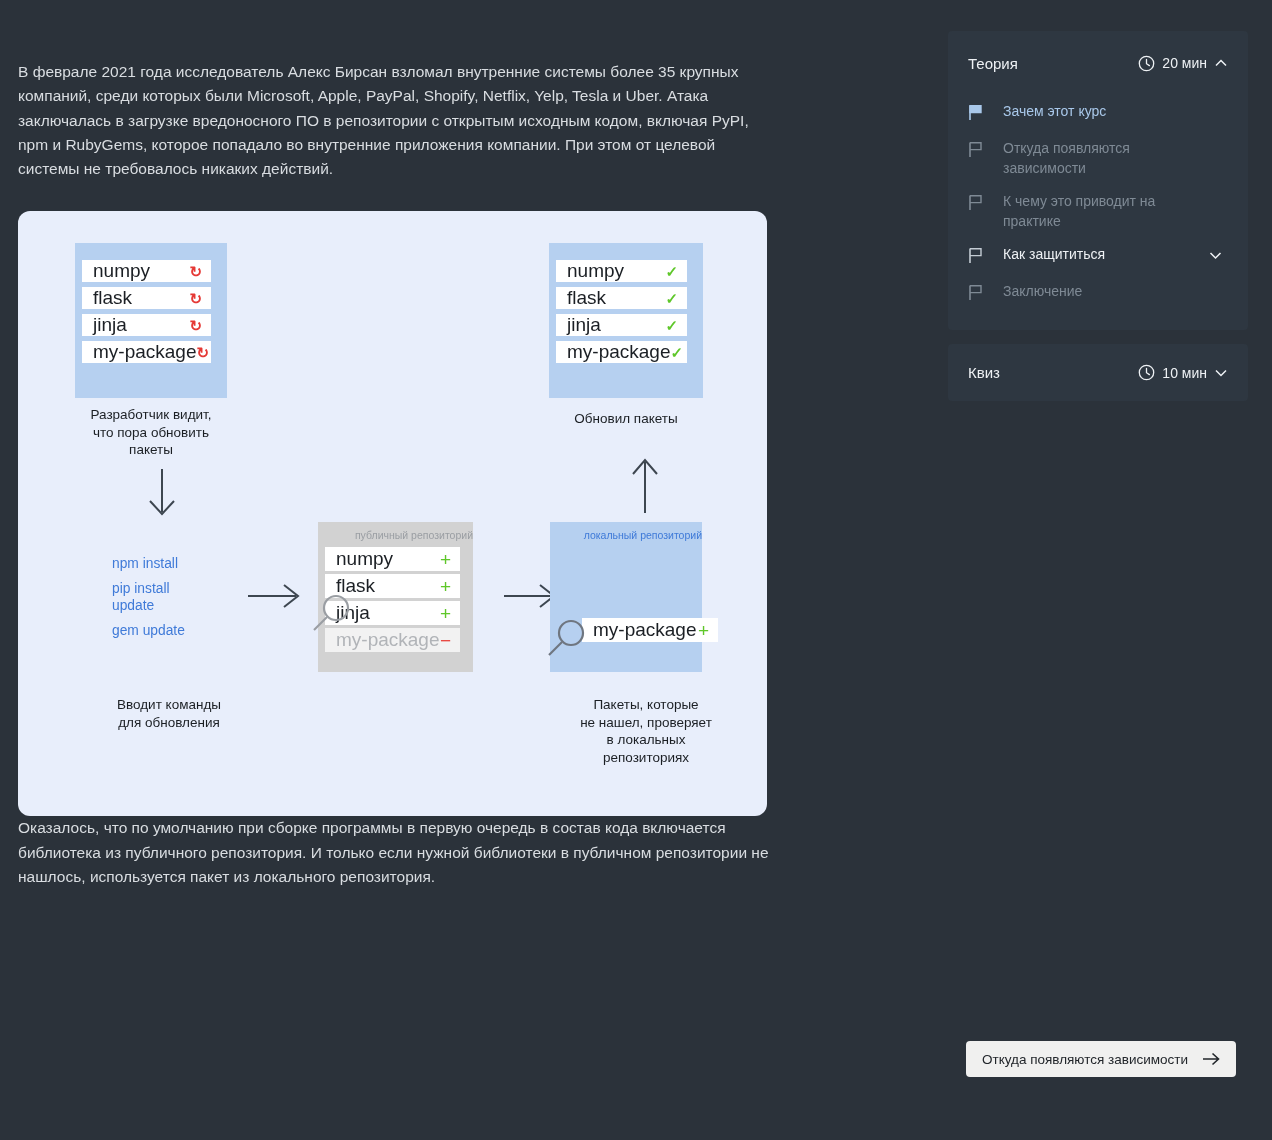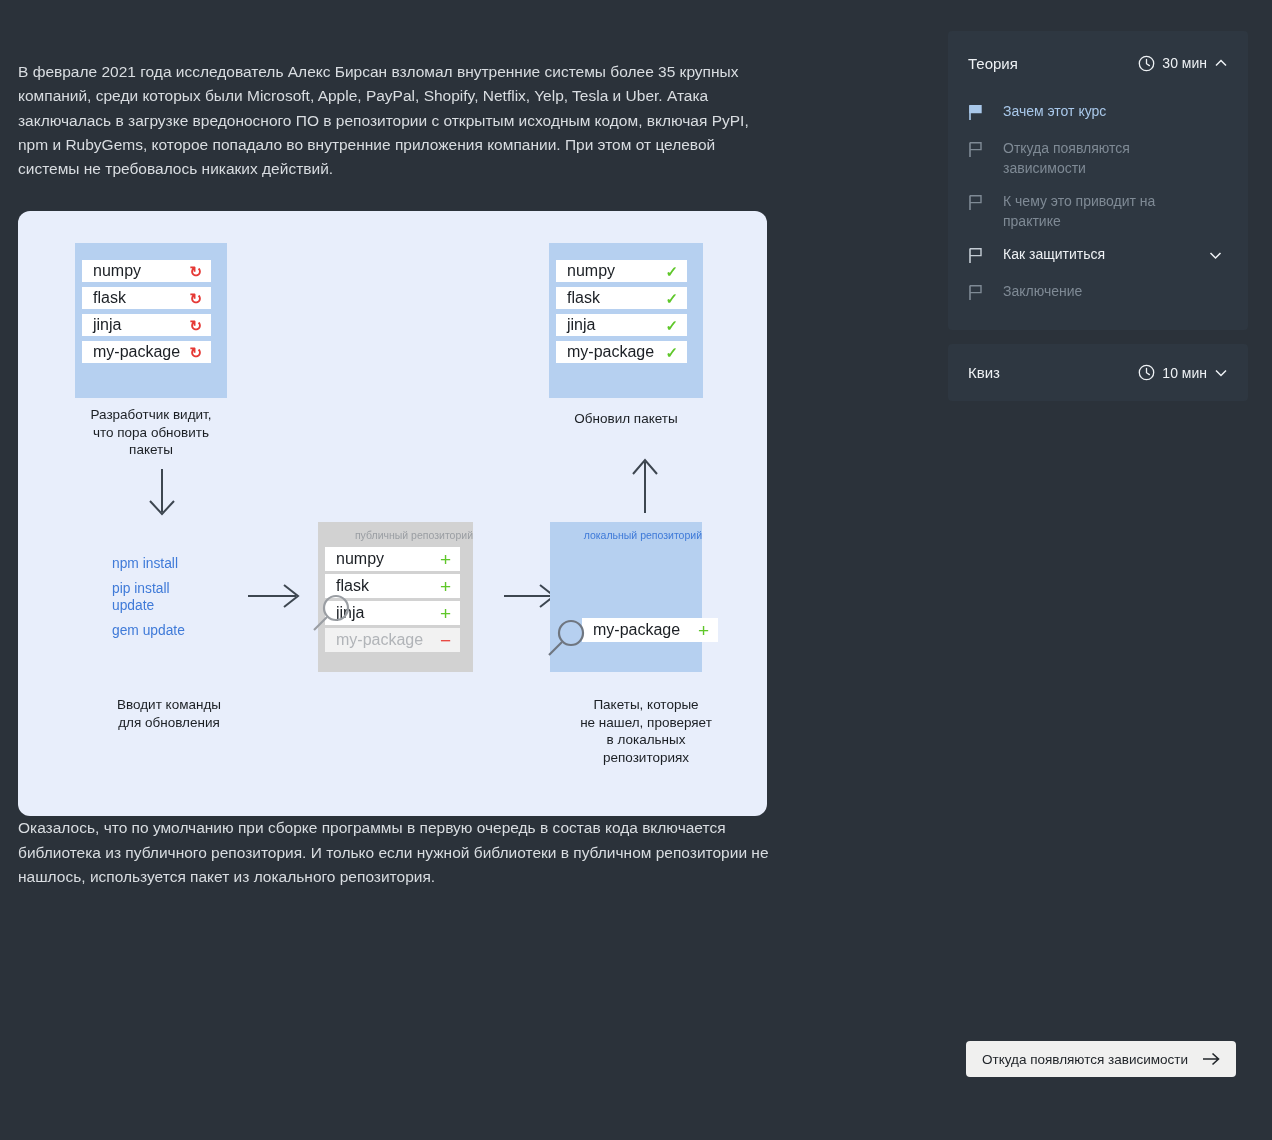--- a/index.html
+++ b/index.html
@@ -46,21 +46,21 @@
     position: relative;
     background: #ffffff;
     height: 22px;
     display: flex;
     align-items: center;
     padding: 0 9px 0 11px;
     margin-bottom: 5px;
   }
   .pkg-row:last-child { margin-bottom: 0; }
   .pkg-name {
-    font-size: 16px;
+    font-size: 19px;
     color: #1b1f24;
     flex: 1;
     white-space: nowrap;
   }
   .pkg-row.dim .pkg-name { color: #b1b4b8; }
   .pkg-mark {
     font-size: 14px;
     line-height: 1;
     font-weight: bold;
   }
@@ -315,21 +315,21 @@
   <div class="sidebar">
 
     <div class="panel">
       <div class="panel-head">
         <span class="panel-title">Теория</span>
         <span class="panel-meta">
           <svg width="17" height="17" viewBox="0 0 17 17">
             <circle cx="8.5" cy="8.5" r="7.2" stroke="#eef1f4" stroke-width="1.3" fill="none"></circle>
             <path d="M8.5 4.4 L8.5 8.7 L11.4 10.6" stroke="#eef1f4" stroke-width="1.3" fill="none" stroke-linecap="round"></path>
           </svg>
-          <span>30 мин</span>
+          <span>20 мин</span>
           <svg width="14" height="14" viewBox="0 0 14 14">
             <path d="M2 9.5 L7 4.5 L12 9.5" stroke="#eef1f4" stroke-width="1.5" fill="none"></path>
           </svg>
         </span>
       </div>
 
       <div class="panel-items">
 
         <div class="item active">
           <span class="flag">

